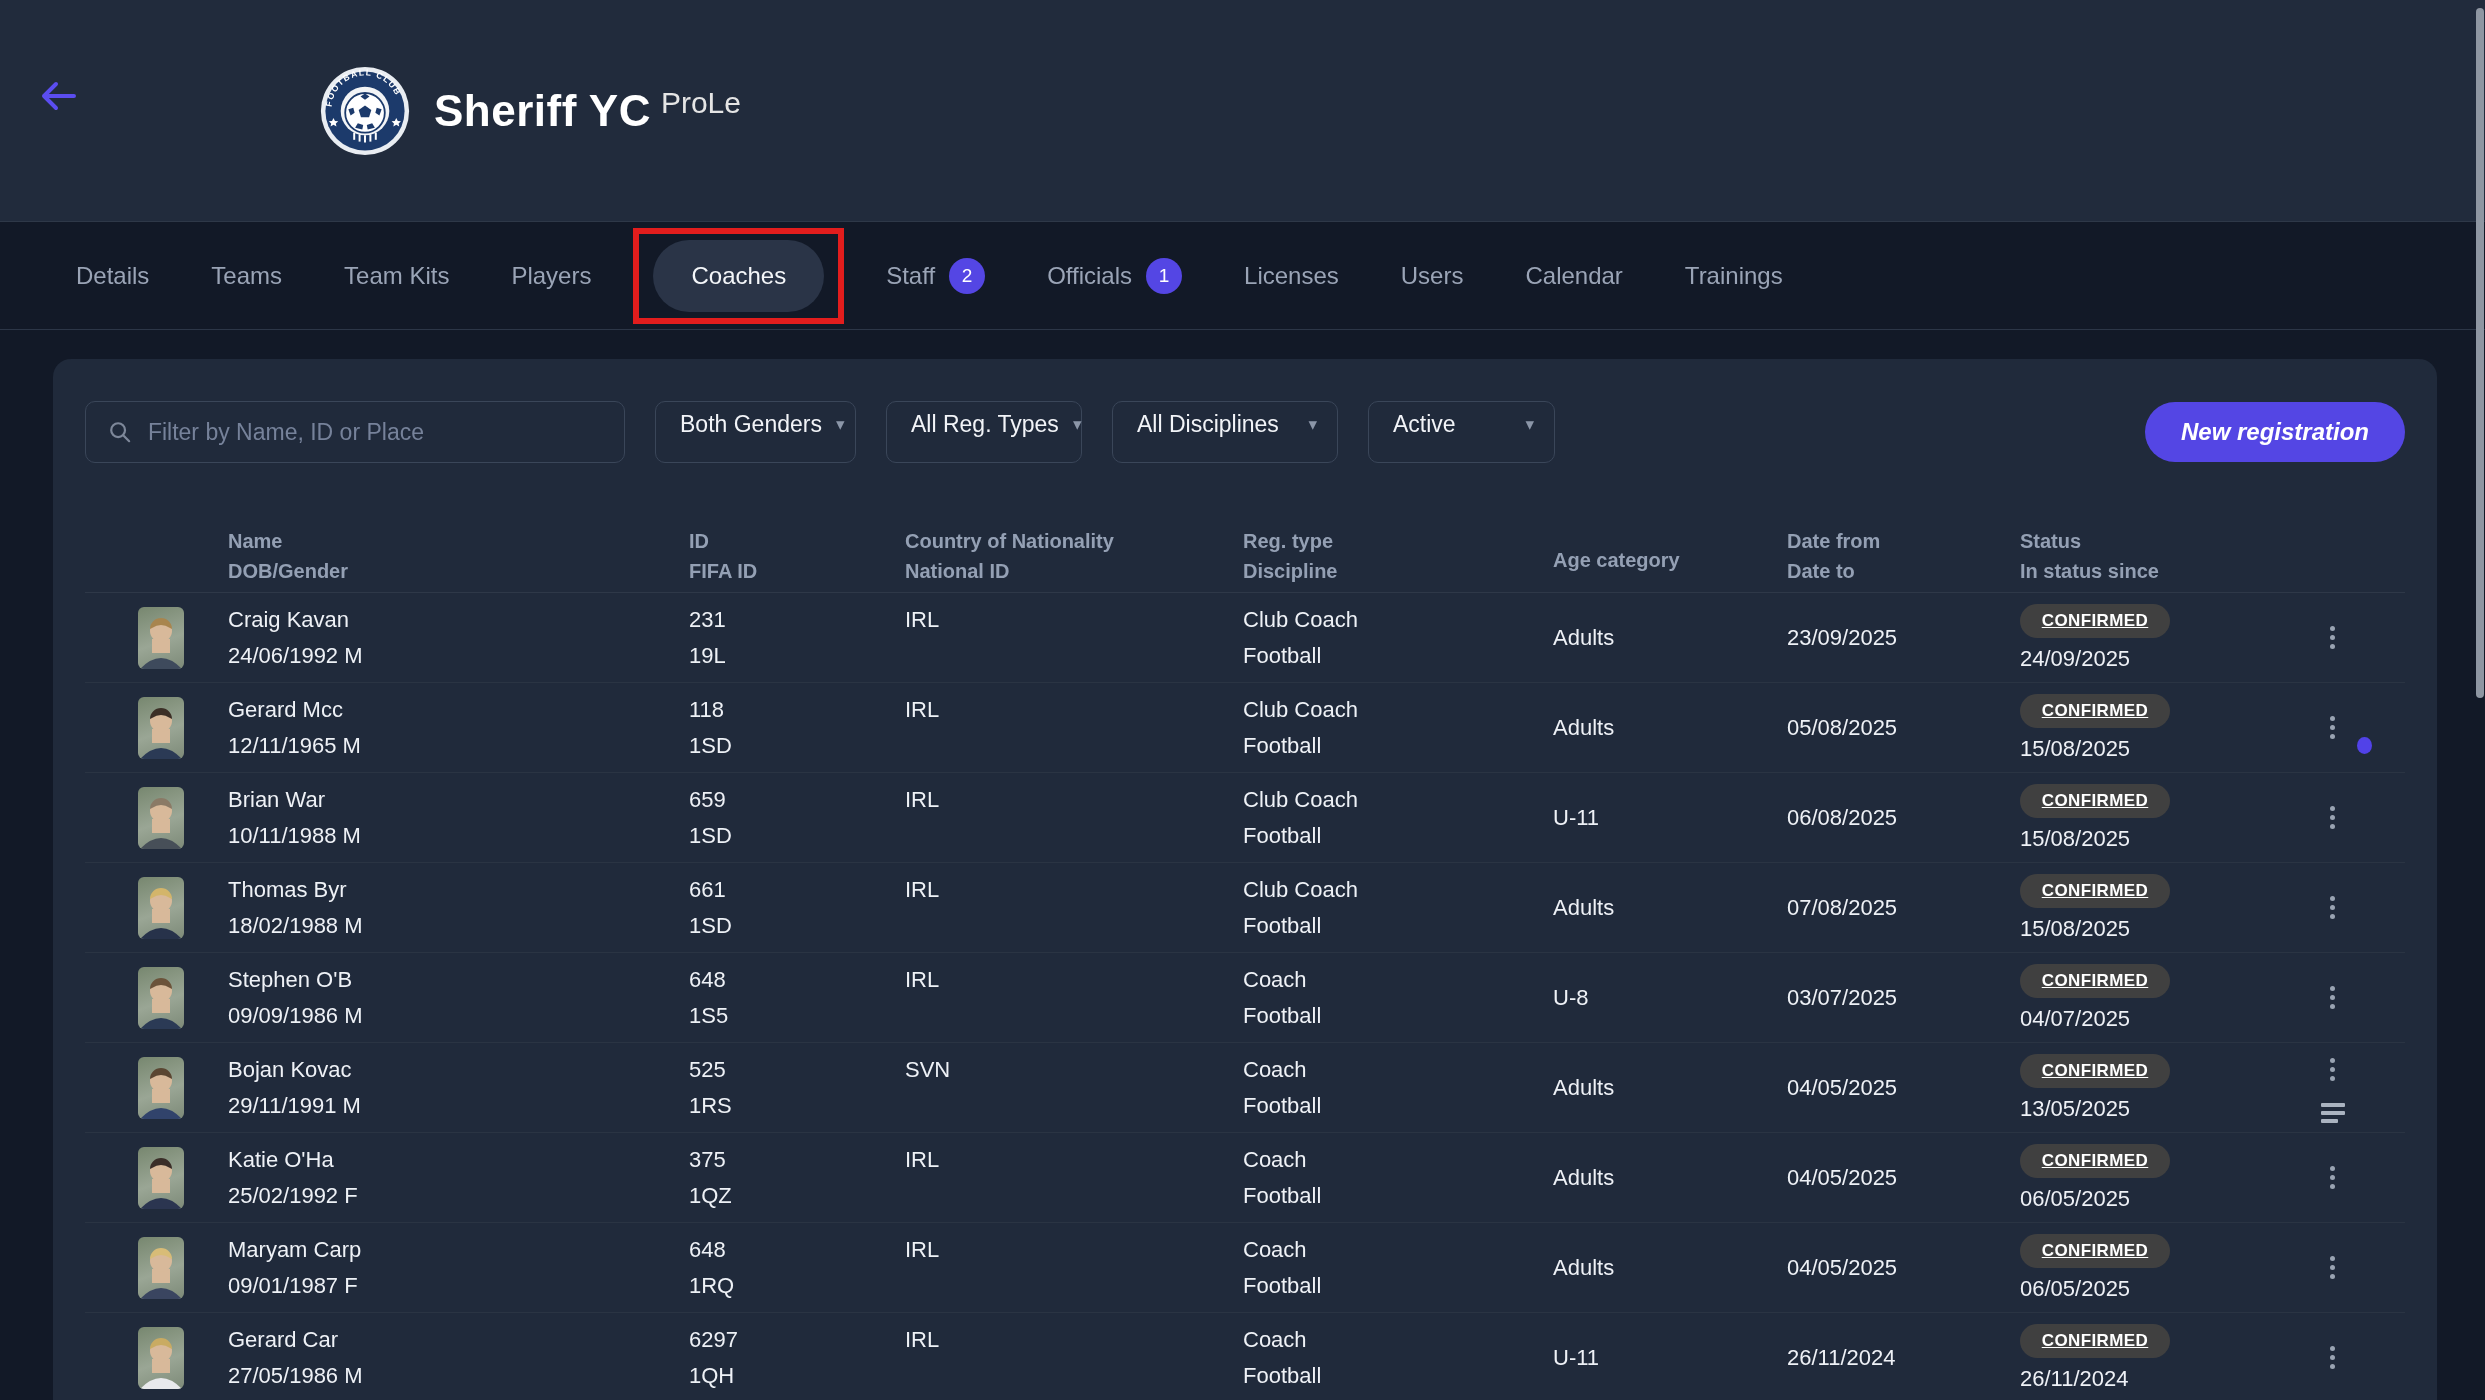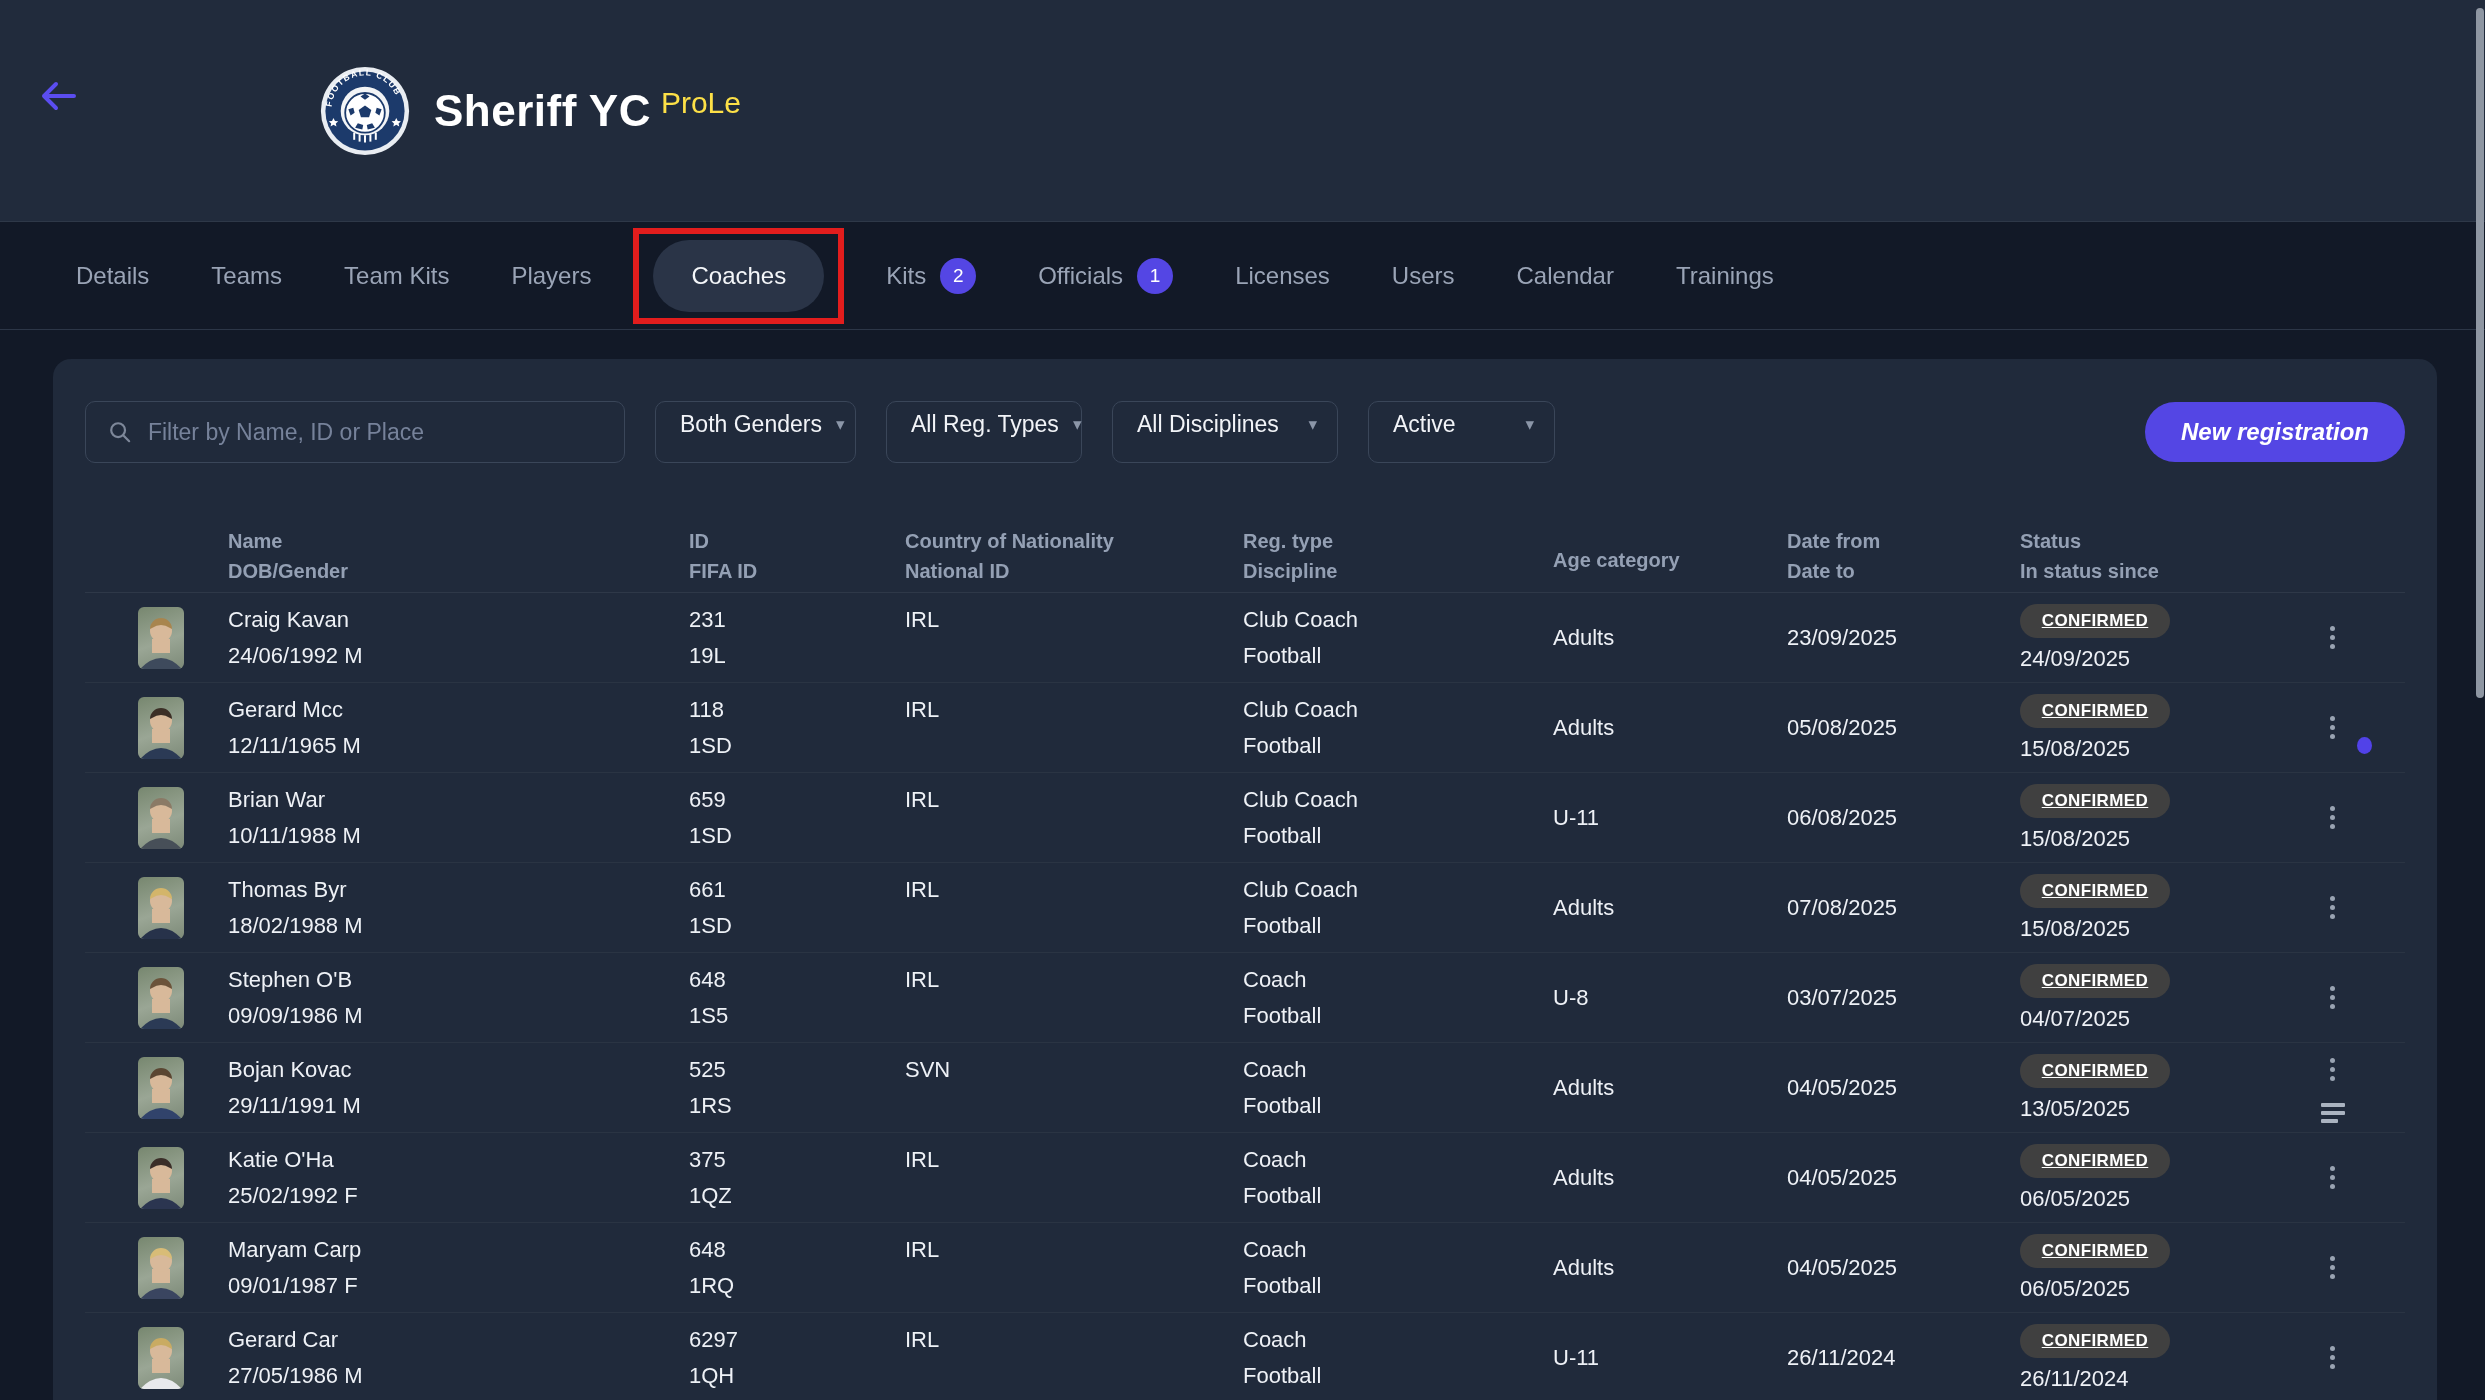--- a/index.html
+++ b/index.html
@@ -15,21 +15,21 @@
     display:flex; align-items:center; position:relative;
   }
   .back-btn {
     position:absolute; left:36px; top:78px; width:44px; height:36px;
     cursor:pointer; display:flex; align-items:center; justify-content:center;
   }
   .club-identity { display:flex; align-items:center; gap:24px; margin-left:320px; }
   .club-logo { width:90px; height:90px; }
   .club-titles { display:flex; gap:10px; }
   .club-name { font-size:44px; font-weight:700; color:#ffffff; letter-spacing:0.5px; }
-  .club-league { font-size:30px; font-weight:400; color:#fde047; }
+  .club-league { font-size:30px; font-weight:400; color:#e5e5e5; }
 
   
   .tab-bar {
     height:108px; background:#121927; border-bottom:1px solid #2c3647;
     display:flex; align-items:center; gap:62px; padding-left:76px;
   }
   .tab { font-size:24px; color:#9aa4b6; cursor:pointer; display:flex; align-items:center; gap:14px; white-space:nowrap; }
   .tab-pill {
     position:relative; background:#2a3447; color:#f4f6f9;
     padding:0 38px; height:72px; display:flex; align-items:center; border-radius:36px;
@@ -162,21 +162,21 @@
     <span class="tab-label">Team Kits</span>
   </div>
     <div class="tab">
     <span class="tab-label">Players</span>
   </div>
     <div class="tab tab-pill">
     <span class="tab-label">Coaches</span>
   <span class="tab-anno"></span>
     </div>
     <div class="tab">
-    <span class="tab-label">Kits</span>
+    <span class="tab-label">Staff</span>
   <span class="tab-badge">2</span>
     </div>
     <div class="tab">
     <span class="tab-label">Officials</span>
   <span class="tab-badge">1</span>
     </div>
     <div class="tab">
     <span class="tab-label">Licenses</span>
   </div>
     <div class="tab">

